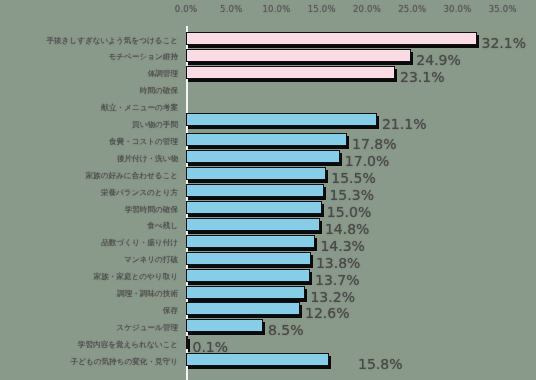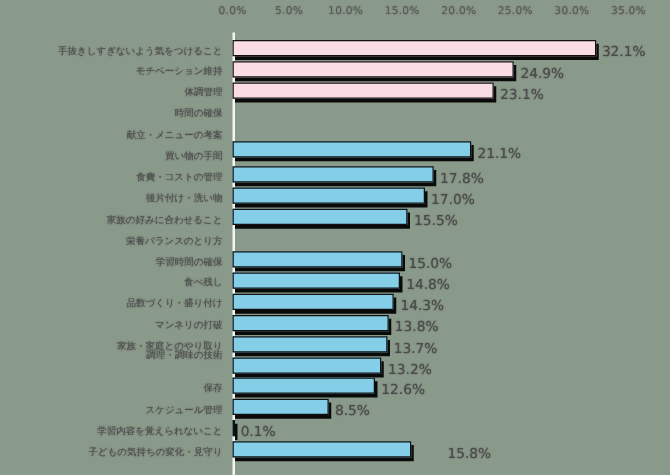--- a/index.html
+++ b/index.html
@@ -76,21 +76,21 @@
     height: 13px;
     border: 1px solid #111;
     box-sizing: border-box;
   }
   .bar-fill.pink { background: #fadce5; }
   .bar-fill.blue { background: #84cee8; }
 
   .bar-label {
     position: absolute;
     top: 3px;
-    font-size: 11px;
+    font-size: 14px;
     color: #4a4a4a;
     white-space: nowrap;
     text-shadow: 0 0 1.2px rgba(70,70,70,0.8);
   }
 
   
   #y-labels {
     position: absolute;
     left: 0;
     top: 26px;
@@ -132,21 +132,21 @@
       <div class="ylab" style="top: 94px;">買い物の手間</div>
       <div class="ylab" style="top: 110.9px;">食費・コストの管理</div>
       <div class="ylab" style="top: 127.8px;">後片付け・洗い物</div>
       <div class="ylab" style="top: 144.7px;">家族の好みに合わせること</div>
       <div class="ylab" style="top: 161.6px;">栄養バランスのとり方</div>
       <div class="ylab" style="top: 178.5px;">学習時間の確保</div>
       <div class="ylab" style="top: 195.4px;">食べ残し</div>
       <div class="ylab" style="top: 212.3px;">品数づくり・盛り付け</div>
       <div class="ylab" style="top: 229.2px;">マンネリの打破</div>
       <div class="ylab" style="top: 246.1px;">家族・家庭とのやり取り</div>
-      <div class="ylab" style="top: 253px;">調理・調味の技術</div>
+      <div class="ylab" style="top: 263px;">調理・調味の技術</div>
       <div class="ylab" style="top: 279.9px;">保存</div>
       <div class="ylab" style="top: 296.8px;">スケジュール管理</div>
       <div class="ylab" style="top: 313.7px;">学習内容を覚えられないこと</div>
       <div class="ylab" style="top: 330.6px;">子どもの気持ちの変化・見守り</div>
     </div>
 
   <div id="plot-area">
     <div id="axis-spine"></div>
   <div class="bar-row" style="top: 6px; width: 350px;">
         <div class="bar-shadow" style="width: 290.505px;"></div>
@@ -176,20 +176,25 @@
       <div class="bar-row" style="top: 124.3px; width: 350px;">
         <div class="bar-shadow" style="width: 153.85px;"></div>
         <div class="bar-fill blue" style="width: 153.85px;"></div>
         <div class="bar-label" style="left: 158.85px;">17.0%</div>
       </div>
       <div class="bar-row" style="top: 141.2px; width: 350px;">
         <div class="bar-shadow" style="width: 140.275px;"></div>
         <div class="bar-fill blue" style="width: 140.275px;"></div>
         <div class="bar-label" style="left: 145.275px;">15.5%</div>
       </div>
+      <div class="bar-row" style="top: 158.1px; width: 350px;">
+        <div class="bar-shadow" style="width: 138.465px;"></div>
+        <div class="bar-fill blue" style="width: 138.465px;"></div>
+        <div class="bar-label" style="left: 143.465px;">15.3%</div>
+      </div>
       <div class="bar-row" style="top: 175px; width: 350px;">
         <div class="bar-shadow" style="width: 135.75px;"></div>
         <div class="bar-fill blue" style="width: 135.75px;"></div>
         <div class="bar-label" style="left: 140.75px;">15.0%</div>
       </div>
       <div class="bar-row" style="top: 191.9px; width: 350px;">
         <div class="bar-shadow" style="width: 133.94px;"></div>
         <div class="bar-fill blue" style="width: 133.94px;"></div>
         <div class="bar-label" style="left: 138.94px;">14.8%</div>
       </div>

